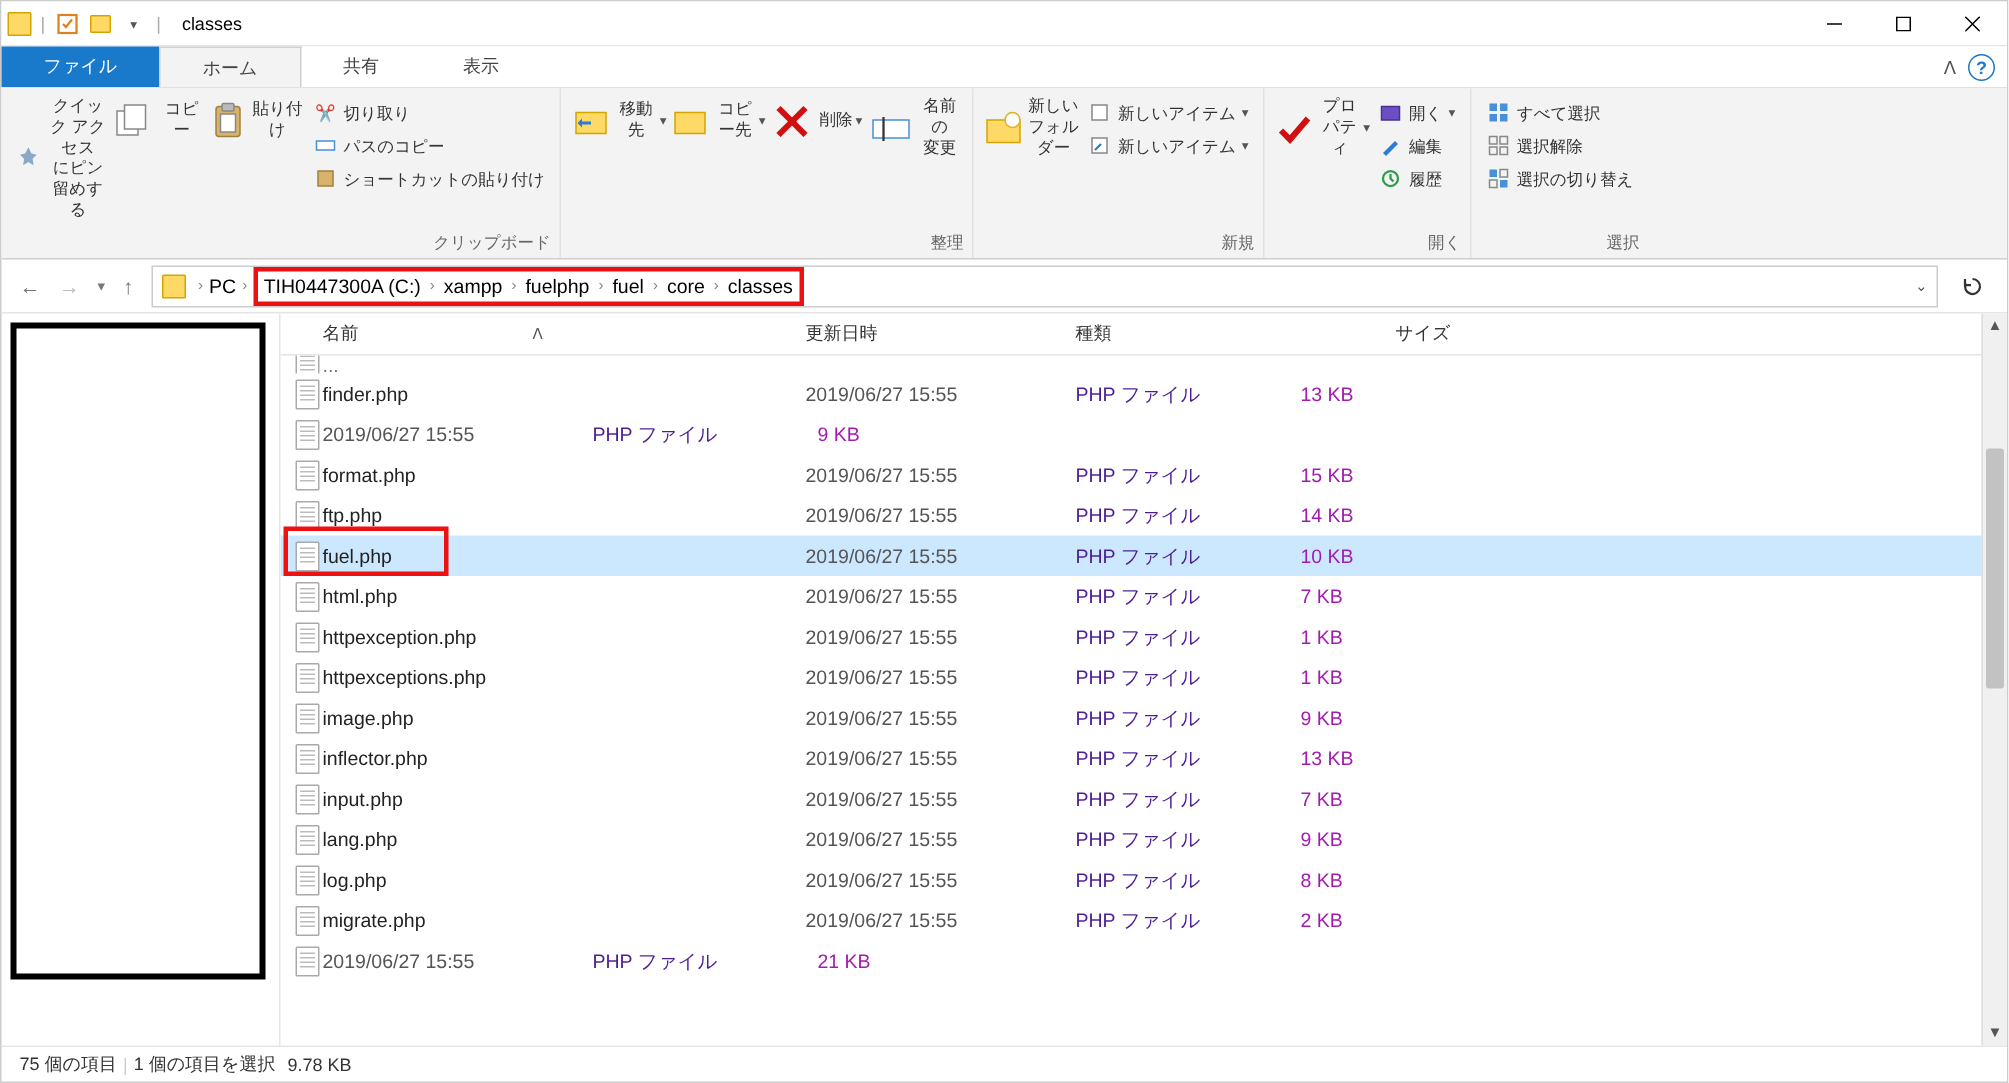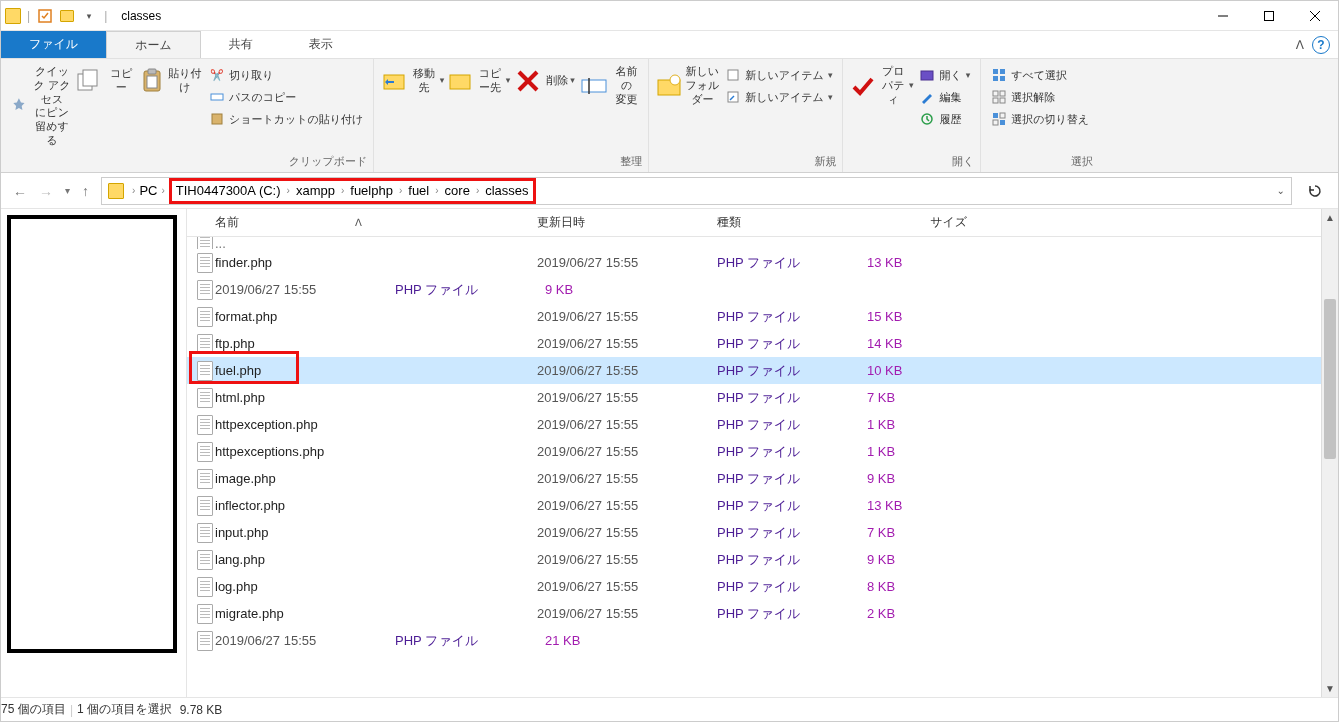--- a/index.html
+++ b/index.html
@@ -76,21 +76,21 @@
 .file-icon { width: 16px; height: 20px; background: #fff; border: 1px solid #aaa; border-radius: 1px; position: relative; }
 .file-icon::after { content: ""; position: absolute; top: 3px; left: 2px; right: 2px; height: 1px; background: #bbb; box-shadow: 0 3px 0 #bbb, 0 6px 0 #bbb, 0 9px 0 #bbb; }
 
 .vscroll { position: absolute; right: 0; top: 0; bottom: 0; width: 17px; background: #f0f0f0; border-left: 1px solid #ddd; }
 .vscroll .thumb { position: absolute; left: 2px; right: 2px; top: 90px; height: 160px; background: #c2c2c2; border-radius: 2px; }
 .vscroll .arrow { position: absolute; left: 0; right: 0; height: 17px; display: flex; align-items: center; justify-content: center; color: #555; font-size: 10px; }
 .vscroll .arrow.up { top: 0; }
 .vscroll .arrow.down { bottom: 0; }
 
 
-.statusbar { height: 24px; border-top: 1px solid #e5e5e5; display: flex; align-items: center; padding: 0 0; font-size: 12px; color: #333; gap: 4px; }
+.statusbar { height: 24px; border-top: 1px solid #e5e5e5; display: flex; align-items: center; padding: 0 12px; font-size: 12px; color: #333; gap: 4px; }
 .statusbar .sep { color: #ccc; }
 </style>
 </head>
 <body>
 
 <div class="window">
 
   <div class="titlebar">
     <div class="titlebar-left">
       <div class="titlebar-icon"></div>

